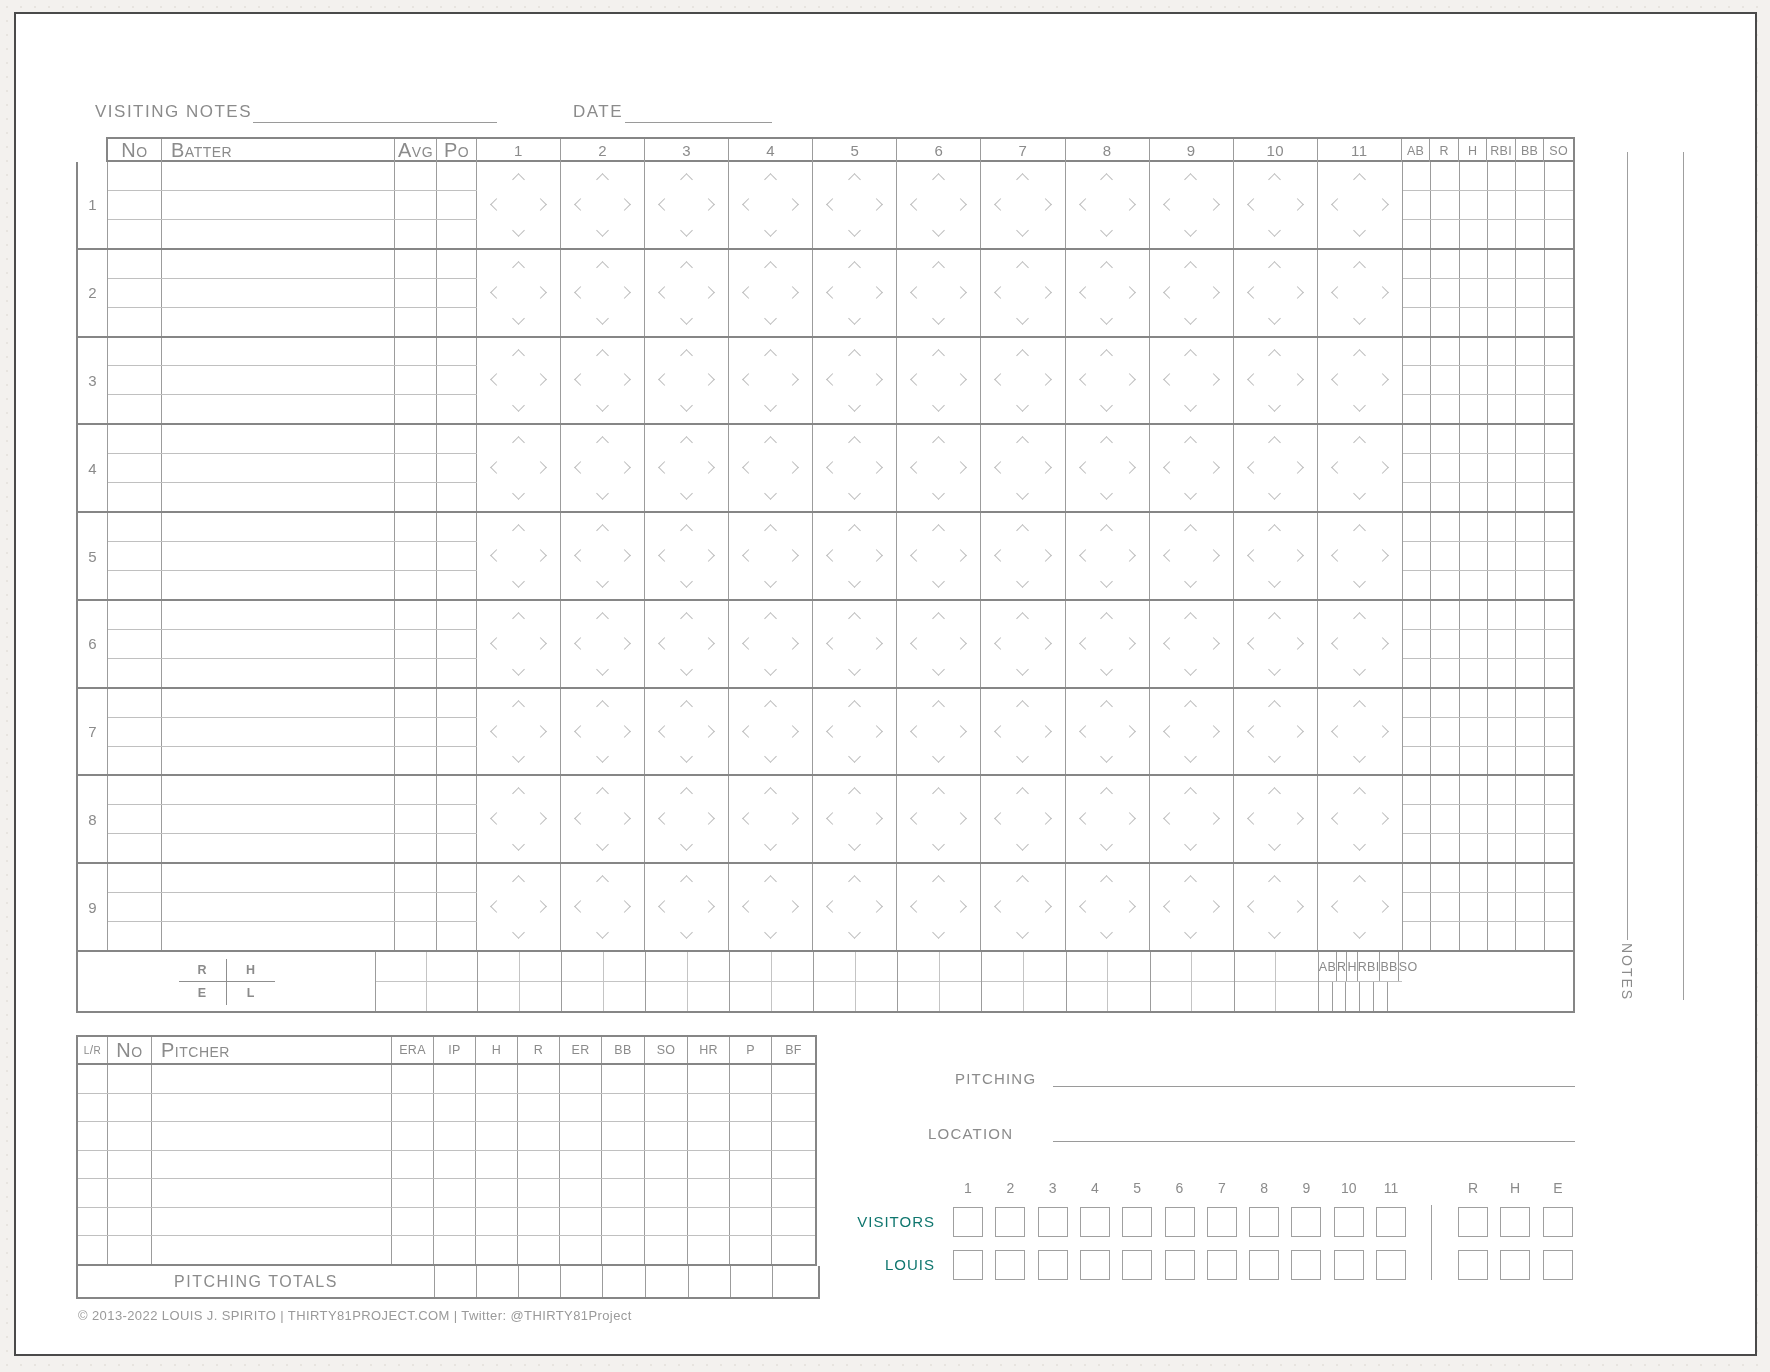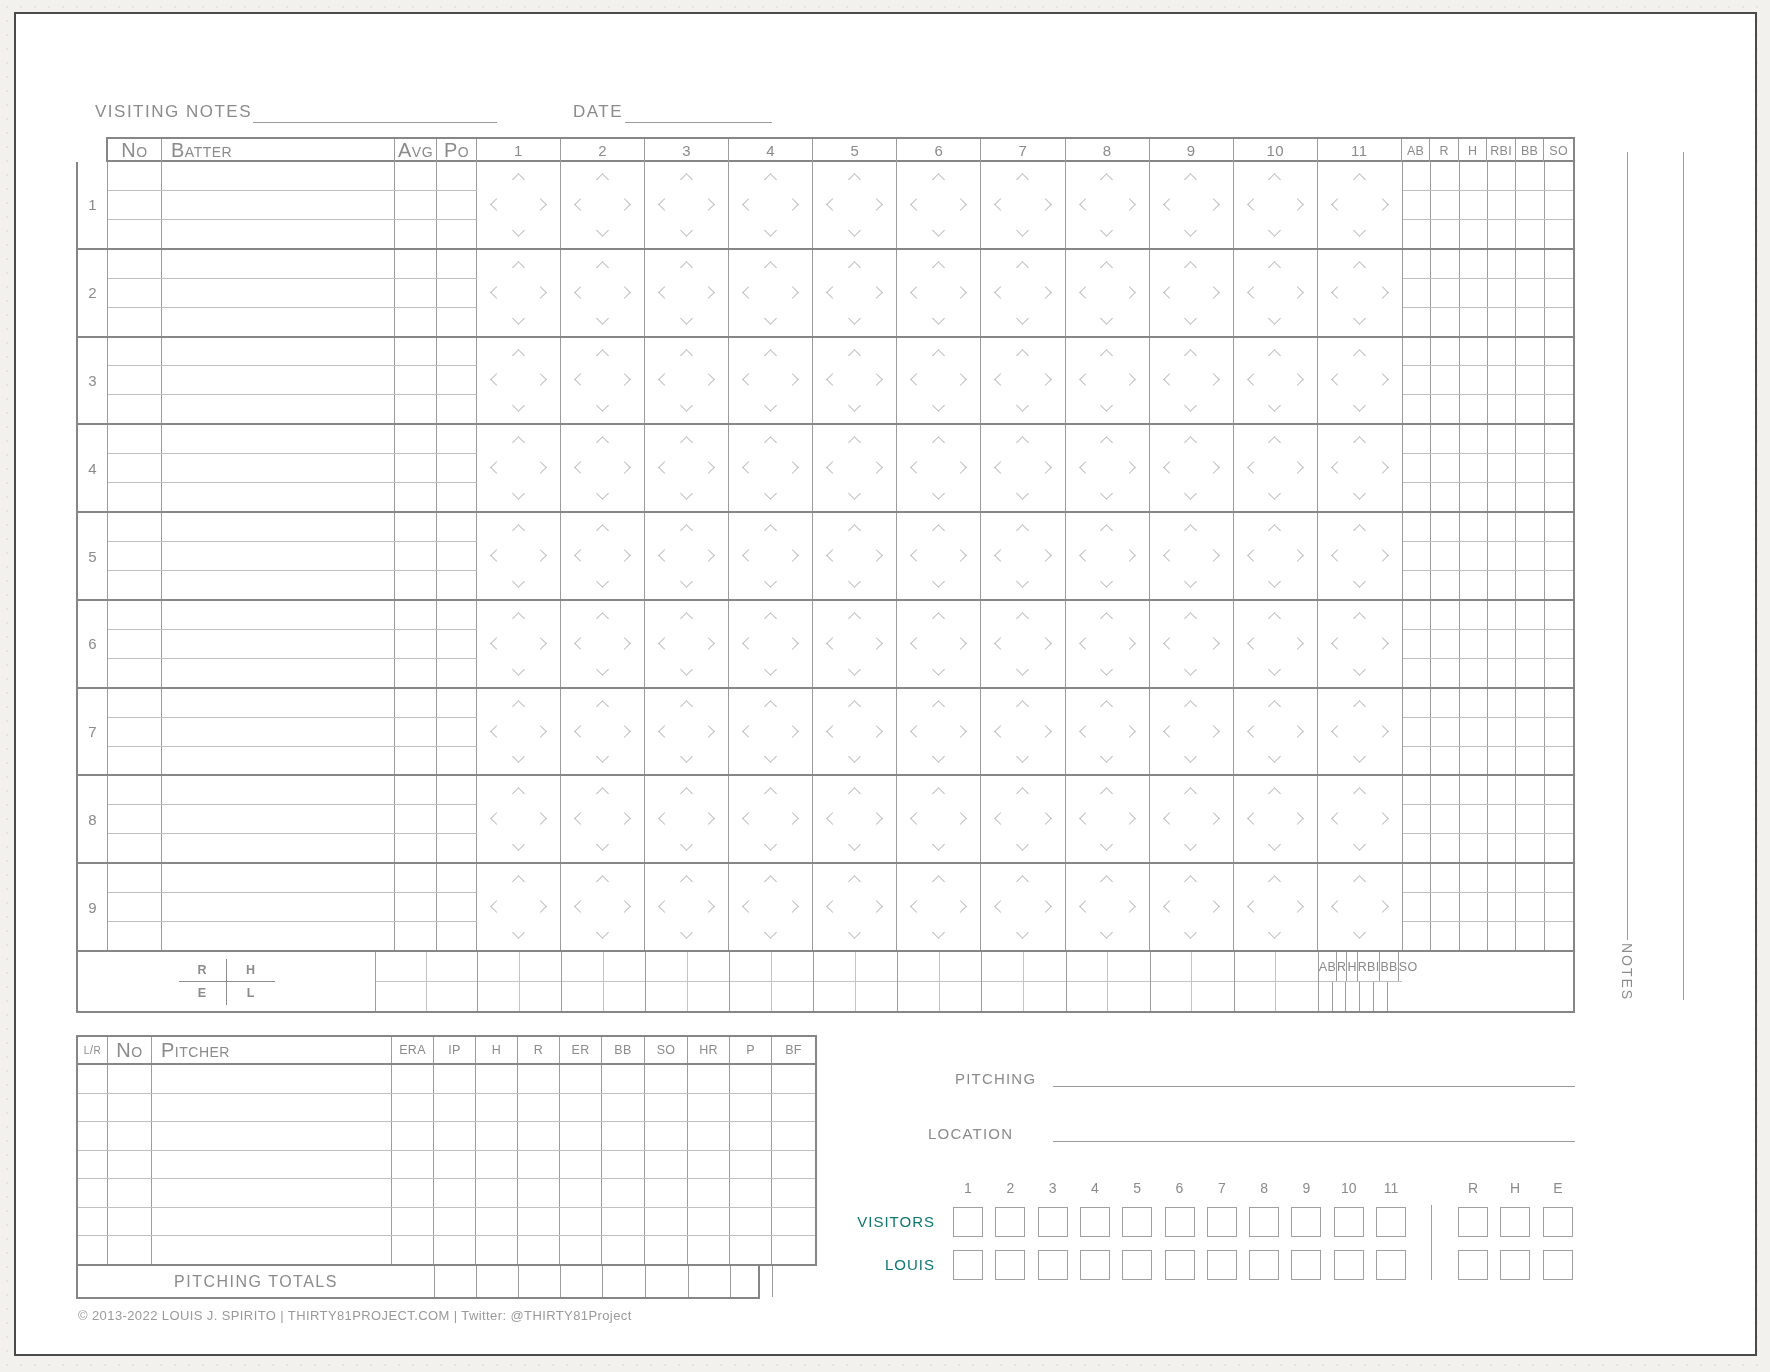--- a/index.html
+++ b/index.html
@@ -1375,21 +1375,21 @@
       <div class="cell vline"></div>
       <div class="cell vline"></div>
       <div class="cell vline"></div>
       <div class="cell vline"></div>
       <div class="cell vline"></div>
       <div class="cell vline"></div>
       <div class="cell vline"></div>
       <div class="cell"></div>
     </div>
   </div>
-<div class="band grid" id="pit-totals" style="left: 76px; top: 1266px; width: 684px; height: 33px; border-right: 2px solid rgb(134, 134, 134); border-bottom: 2px solid rgb(134, 134, 134); border-left: 2px solid rgb(134, 134, 134); border-image: initial; border-top: none; grid-template-columns: 356px 42px 42px 42px 42px 43px 43px 42px 42px 43px;">
+<div class="band grid" id="pit-totals" style="left: 76px; top: 1266px; width: 744px; height: 33px; border-right: 2px solid rgb(134, 134, 134); border-bottom: 2px solid rgb(134, 134, 134); border-left: 2px solid rgb(134, 134, 134); border-image: initial; border-top: none; grid-template-columns: 356px 42px 42px 42px 42px 43px 43px 42px 42px 43px;">
     <div class="cell tot-label">PITCHING TOTALS</div>
     <div class="cell" style="border-left: 1px solid rgb(156, 156, 156);"></div>
     <div class="cell" style="border-left: 1px solid rgb(156, 156, 156);"></div>
     <div class="cell" style="border-left: 1px solid rgb(156, 156, 156);"></div>
     <div class="cell" style="border-left: 1px solid rgb(156, 156, 156);"></div>
     <div class="cell" style="border-left: 1px solid rgb(156, 156, 156);"></div>
     <div class="cell" style="border-left: 1px solid rgb(156, 156, 156);"></div>
     <div class="cell" style="border-left: 1px solid rgb(156, 156, 156);"></div>
     <div class="cell" style="border-left: 1px solid rgb(156, 156, 156);"></div>
     <div class="cell" style="border-left: 1px solid rgb(156, 156, 156);"></div>

